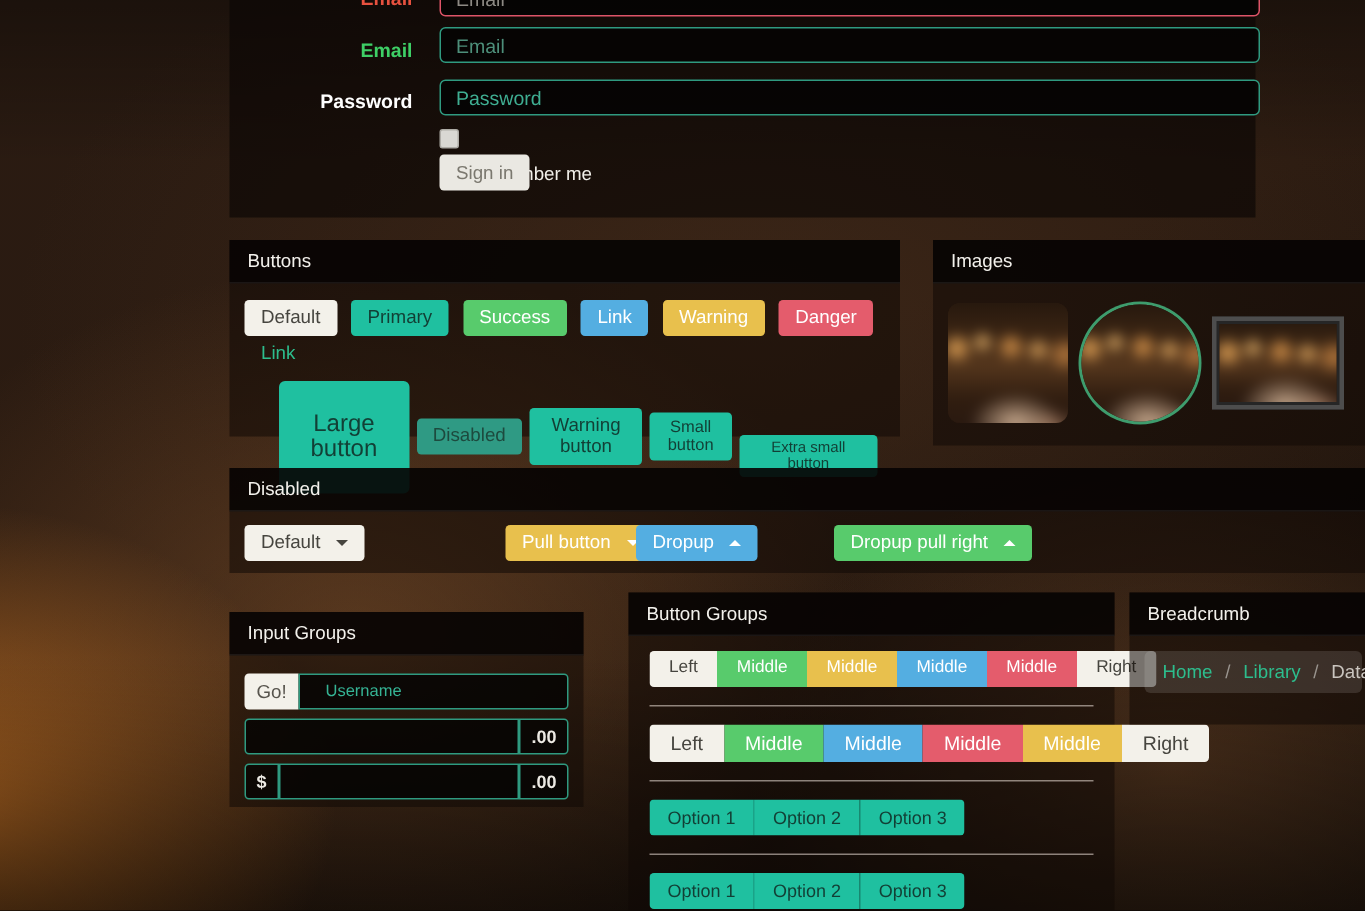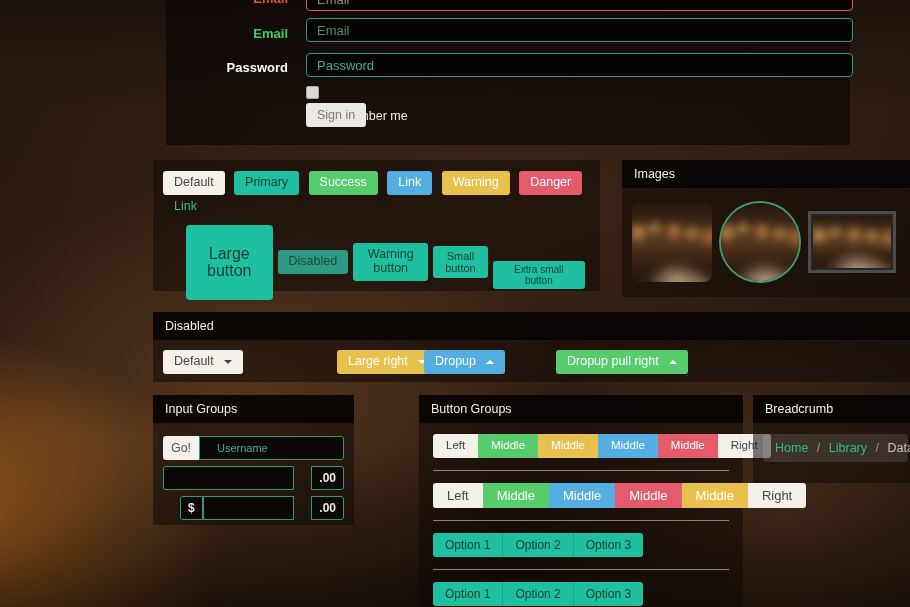--- a/index.html
+++ b/index.html
@@ -31,21 +31,21 @@
   .v-link{background:transparent;color:#2dbd8d;}
   .v-disabled{background:#2f9a84;color:#1d4a3e;}
   .b-lg{font-size:16px;padding:20px 15px;border-radius:4px;margin-left:23px;}
   .b-sm{font-size:11px;padding:4px 8px;}
   .b-xs{font-size:10px;padding:3px 21px;margin-top:26px;}
   .caret-d{display:inline-block;margin-left:7px;vertical-align:middle;width:0;height:0;
     border-left:4px solid transparent;border-right:4px solid transparent;border-top:4px solid currentColor;}
   .caret-u{display:inline-block;margin-left:7px;vertical-align:middle;width:0;height:0;
     border-left:4px solid transparent;border-right:4px solid transparent;border-bottom:4px solid currentColor;}
   
-  #form-panel{left:166px;top:0;width:684px;height:145px;background:rgba(10,6,4,.66);}
+  #form-panel{left:153px;top:0;width:684px;height:145px;background:rgba(10,6,4,.66);}
   .f-label{position:absolute;left:0;width:122px;text-align:right;font-size:13px;font-weight:bold;color:#fff;}
   .f-input{position:absolute;left:140px;right:-3px;height:22px;border-radius:4px;
     background:rgba(2,2,2,.78);border:1px solid #2f9a80;color:#cfe8de;font-size:13px;
     font-family:inherit;padding:0 10px;outline:none;}
   .f-input::placeholder{color:#4d8f7a;}
   .inp-error{border-color:#dd5468;}
   .inp-error::placeholder{color:#8d8a84;}
   .lbl-error{color:#e7513f;}
   .lbl-success{color:#3ecf66;}
   .inp-pass::placeholder{color:#3fae92;}
@@ -75,30 +75,30 @@
       radial-gradient(30px 22px at 78% 95%, rgba(204,152,120,.65), rgba(204,152,120,0) 72%),
       linear-gradient(180deg,#1e130b 0%,#3d2614 34%,#56371d 50%,#301d10 74%,#261710 100%);}
   .ph-rounded{width:80px;height:80px;border-radius:8px;margin-right:7px;}
   .ph-circle{width:78px;height:78px;border-radius:50%;border:2px solid rgba(70,200,140,.75);margin-right:7px;}
   .ph-thumb{width:78px;height:52px;border:3px solid #4d4d4d;background:#262626;padding:2px;}
   .ph-thumb .photo{width:78px;height:52px;}
   
   #dropdowns-panel{left:153px;top:312px;width:757px;height:70px;}
   #dropdowns-panel .btn{position:absolute;top:38px;}
   
-  #inputgroups-panel{left:153px;top:395px;width:201px;height:130px;}
+  #inputgroups-panel{left:153px;top:408px;width:236px;height:130px;}
   #inputgroups-panel .bd{padding:12px 10px;}
   .ig-row{display:flex;height:24px;margin-bottom:6px;}
   .ig-btn{width:36px;background:#f3f1ea;color:#57544d;border:0;border-radius:3px 0 0 3px;
     font-size:12.5px;font-family:inherit;cursor:pointer;}
   .ig-input{flex:1;min-width:0;background:rgba(2,2,2,.78);border:1px solid #2f9a80;
     color:#cfe8de;font-size:11px;font-family:inherit;padding:0 17px;outline:none;}
   .ig-input::placeholder{color:#35b394;}
   .ig-addon{display:flex;align-items:center;justify-content:center;padding:0 7px;
-    background:rgba(2,2,2,.7);border:1px solid #2f9a80;color:#ece9e3;font-size:12px;font-weight:bold;margin-left:17px;}
+    background:rgba(2,2,2,.7);border:1px solid #2f9a80;color:#ece9e3;font-size:12px;font-weight:bold;}
   .rad-l{border-radius:3px 0 0 3px;}.rad-r{border-radius:0 3px 3px 0;}.rad-n{border-radius:0;}
   
   #buttongroups-panel{left:419px;top:395px;width:324px;height:230px;}
   #buttongroups-panel .bd{padding:10px 14px;}
   .bgroup{display:inline-flex;border-radius:3px;overflow:hidden;vertical-align:top;}
   .bseg{border:0;font-family:inherit;cursor:pointer;line-height:1;}
   .g1 .bseg{font-size:11.5px;padding:6px 13px;}
   .g2 .bseg{font-size:13px;padding:6px 14px;}
   .gopt .bseg{font-size:12px;padding:6px 12px;background:#1fc0a0;color:#123f35;}
   .gopt .bseg + .bseg{border-left:1px solid rgba(0,0,0,.15);}
@@ -122,20 +122,21 @@
     <span class="f-label lbl-success" style="top:26px;">Email</span>
     <input class="f-input" style="top: 18px;" type="text" placeholder="Email">
     <span class="f-label" style="top:60px;">Password</span>
     <input class="f-input inp-pass" style="top: 53px;" type="password" placeholder="Password">
     <input type="checkbox" class="cbx" style="">
     <span class="cbx-label">Remember me</span>
     <button class="signin">Sign in</button>
   </div>
 
   <div id="buttons-panel" class="panel">
+    <div class="panel-hd">Buttons</div>
     <div class="bd">
       <div class="row1">
         <button class="btn v-default">Default</button>
         <button class="btn v-primary">Primary</button>
         <button class="btn v-success">Success</button>
         <button class="btn v-info">Link</button>
         <button class="btn v-warning">Warning</button>
         <button class="btn v-danger">Danger</button>
         <button class="btn v-link">Link</button>
       </div>
@@ -166,21 +167,21 @@
     </div>
   </div>
 
   <div id="dropdowns-panel" class="panel">
     <div class="panel-hd">Disabled</div>
     <button class="btn v-default" style="left:10px;">
       <span>Default</span>
       <span class="caret-d"></span>
     </button>
     <button class="btn v-warning" style="left:184px;">
-      <span>Large right</span>
+      <span>Pull button</span>
       <span class="caret-d"></span>
     </button>
     <button class="btn v-info" style="left:271px;">
       <span>Dropup</span>
       <span class="caret-u"></span>
     </button>
     <button class="btn v-success" style="left:403px;">
       <span>Dropup pull right</span>
       <span class="caret-u"></span>
     </button>

